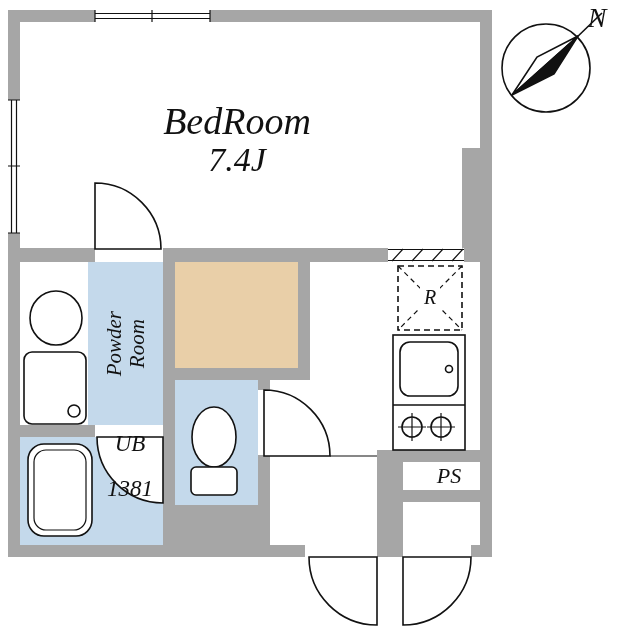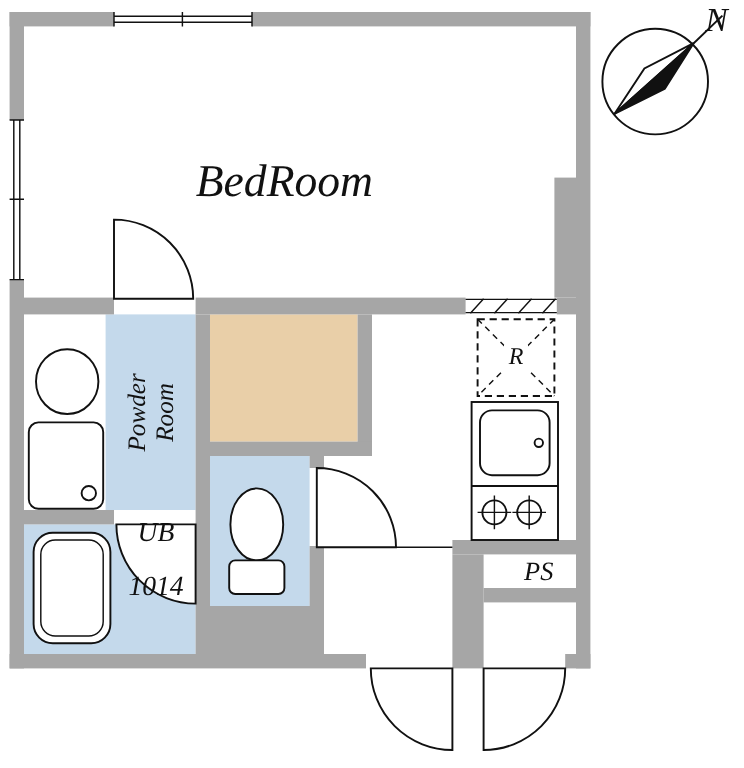--- a/index.html
+++ b/index.html
@@ -112,37 +112,38 @@
     </g>
 
     <g>
       <circle class="lnf" cx="546" cy="68" r="44" stroke-width="2.5"></circle>
       <polygon points="578,36 512,95 537,57" fill="#fff" stroke="#111" stroke-width="1.6"></polygon>
       <polygon points="578,36 512,95 554,74" fill="#111" stroke="#111" stroke-width="1.6"></polygon>
       <path class="ln" d="M574,40 L602,13" stroke-width="2"></path>
     </g>
   </svg>
 
-  <div class="label" style="left:97px;top:112px;width:280px;height:80px;font-size:38px;font-style:italic;">
+  <div class="label" style="left:97px;top:100px;width:280px;height:80px;font-size:38px;font-style:italic;">
     <span>BedRoom</span>
+    <span style="font-size:34px;">7.4J</span>
   </div>
 
 
   <div class="label" style="left:88px;top:262px;width:75px;height:163px;">
     <div class="rot" style="font-size:21px;">
       <span style="display:block;">Powder</span>
       <span style="display:block;">Room</span>
     </div>
   </div>
 
 
 
   <div class="label" style="left:95px;top:440px;width:70px;height:54px;font-size:23px;gap:20px;">
     <span style="display:block;">UB</span>
-    <span style="display:block;">1014</span>
+    <span style="display:block;">1381</span>
   </div>
 
   <div class="label" style="left:403px;top:462px;width:92px;height:28px;font-size:22px;">
     <span>PS</span>
   </div>
 
 
   <div class="label" style="left:398px;top:266px;width:64px;height:64px;font-size:20px;">
     <span style="background:#fff;padding:0 4px;">R</span>
   </div>

